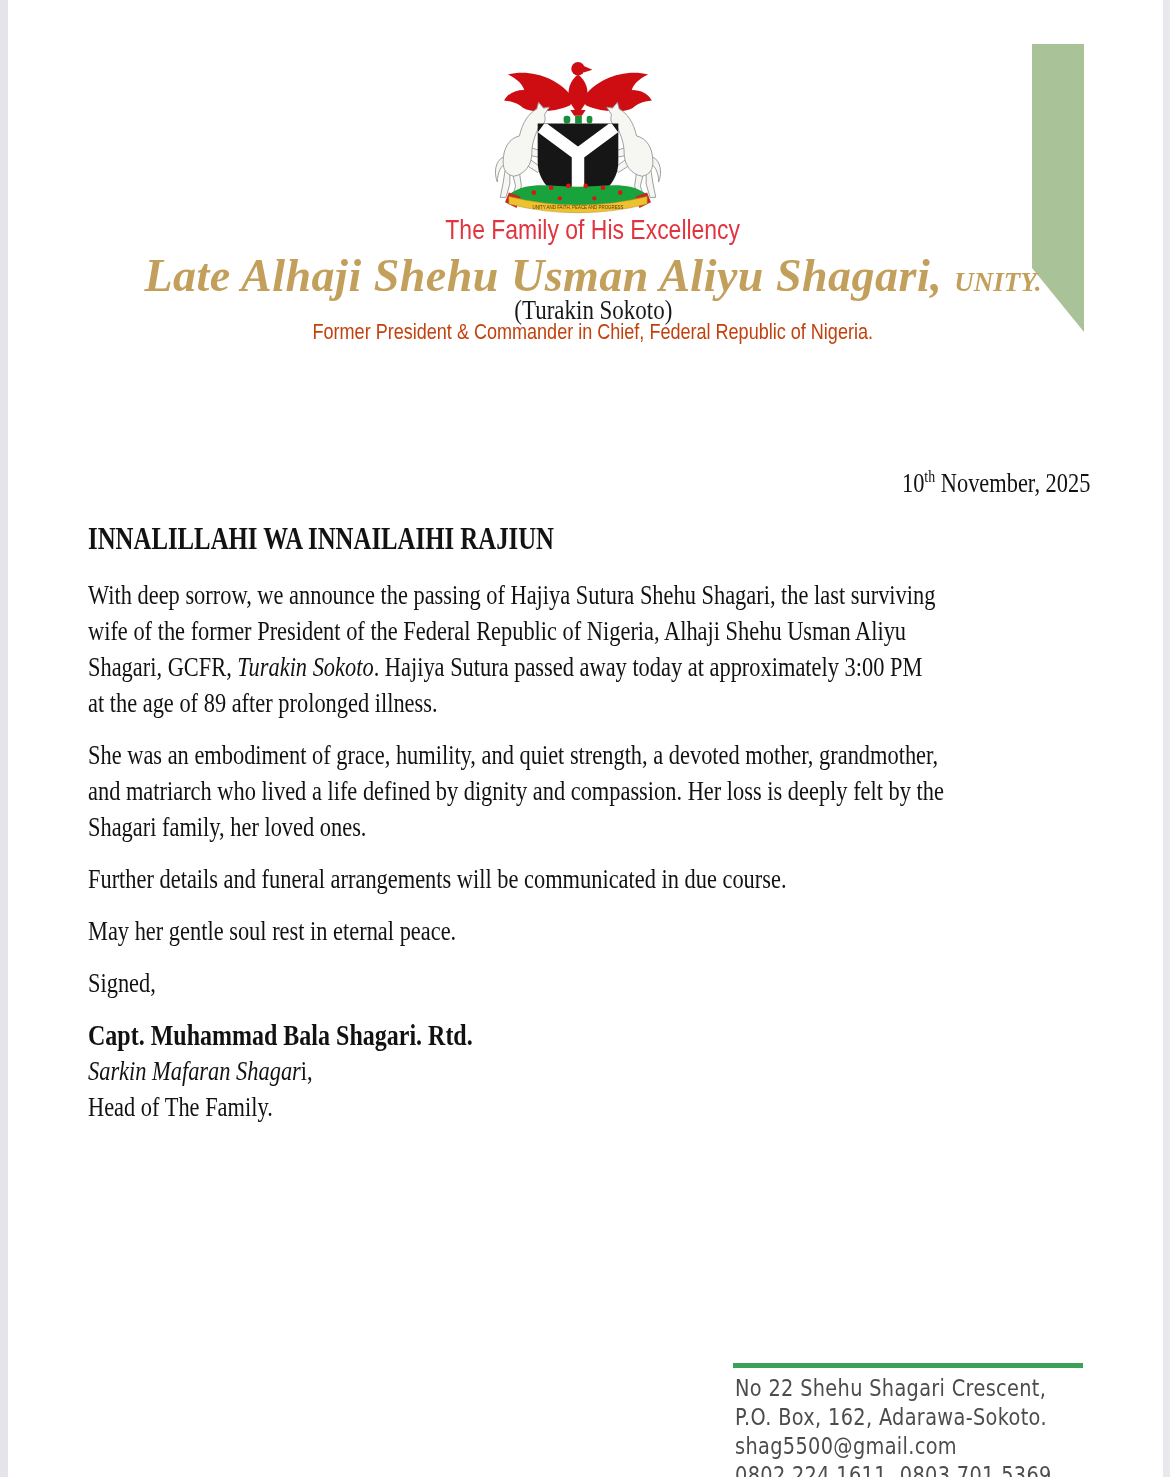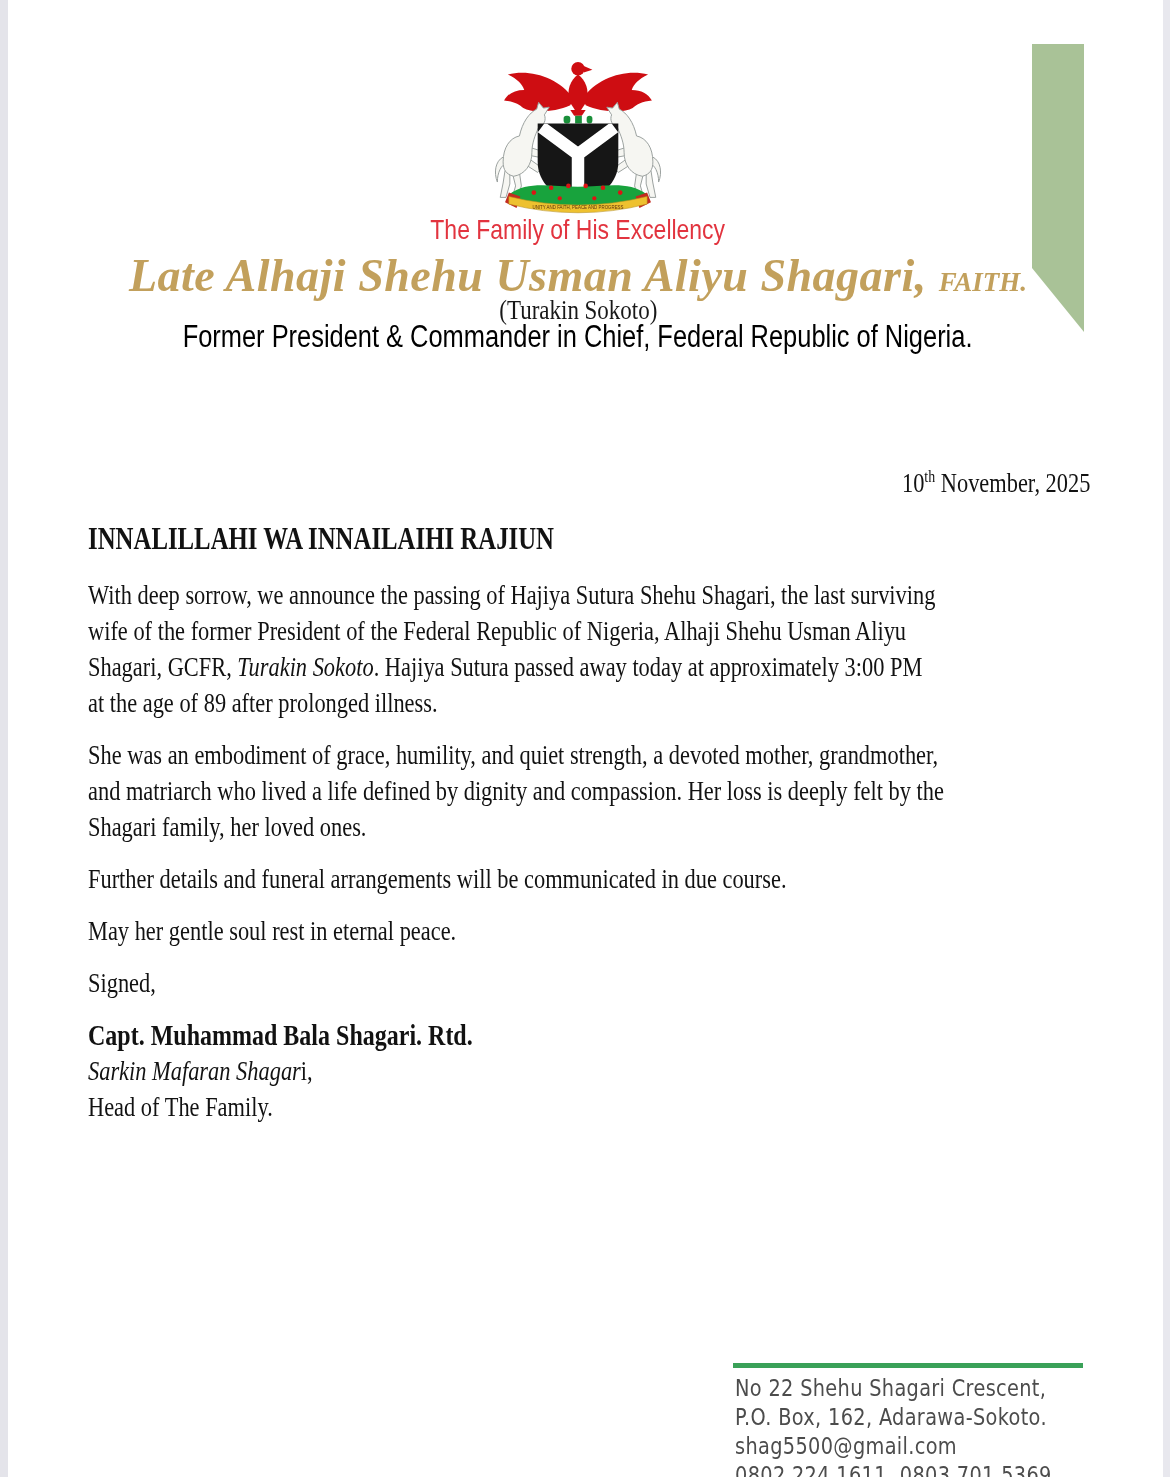--- a/index.html
+++ b/index.html
@@ -20,32 +20,32 @@
   
   .ribbon {
     position:absolute; left:1032px; top:44px; width:52px; height:288px;
     background:#a9c297;
     clip-path: polygon(0 0, 100% 0, 100% 100%, 0 77.8%);
   }
 
   
   .header { position:absolute; left:0; top:0; width:1156px; text-align:center; }
   .emblem { position:absolute; left:482px; top:54px; width:192px; height:162px; }
-  .hdr-line { position:absolute; left:0; width:100%; text-align:center; white-space:nowrap; }
+  .hdr-line { position:absolute; left:15px; width:100%; text-align:center; white-space:nowrap; }
   .hdr-red {
     top:214px; font-family:"Liberation Sans", sans-serif;
     font-size:28px; color:#e2343f; font-weight:500;
   }
   .hdr-title {
     top:249px; font-size:46px; font-weight:bold; font-style:italic; color:#c2a05c;
     font-family:"Liberation Serif", serif; letter-spacing:0.5px;
   }
   .hdr-title .honorific { font-size:27px; letter-spacing:0; }
   .hdr-sub1 { top:294px; font-family:Liberation Serif, serif; font-size:28px; color:#181818; }
-  .hdr-sub2 { top:319px; font-family:"Liberation Sans", sans-serif; font-size:31px; color:#000000; }
+  .hdr-sub2 { top:319px; font-family:"Liberation Sans", sans-serif; font-size:22px; color:#c2410c; }
   .squeeze { display:inline-block; transform:scaleX(0.82); transform-origin:center top; }
 
   
   .letter {
     position:absolute; left:88px; top:465px; width:1253px;
     transform:scaleX(0.8); transform-origin:0 0;
     font-size:28px; line-height:36px; color:#121212;
   }
   .ln { white-space:nowrap; }
   .date-line { text-align:right; }
@@ -131,21 +131,21 @@
     </g>
 
     <path d="M28,144 L40,148 L36,160 L24,154 Z" fill="#c32b20"></path>
     <path d="M172,144 L160,148 L164,160 L176,154 Z" fill="#c32b20"></path>
     <path d="M28,148 Q100,166 172,148 L172,156 Q100,174 28,156 Z" fill="#eec12f" stroke="#b8901c" stroke-width="0.6"></path>
     <text x="100" y="161.5" text-anchor="middle" font-size="4.6" fill="#5d3310" font-family="Liberation Sans, sans-serif">UNITY AND FAITH, PEACE AND PROGRESS</text>
   </svg>
 
   <div class="header">
     <div class="hdr-line hdr-red"><span class="squeeze">The Family of His Excellency</span></div>
-    <div class="hdr-line hdr-title"><span>Late Alhaji Shehu Usman Aliyu Shagari,</span> <span class="honorific">FAITH.</span></div>
+    <div class="hdr-line hdr-title"><span>Late Alhaji Shehu Usman Aliyu Shagari,</span> <span class="honorific">UNITY.</span></div>
     <div class="hdr-line hdr-sub1"><span class="squeeze">(Turakin Sokoto)</span></div>
     <div class="hdr-line hdr-sub2"><span class="squeeze">Former President &amp; Commander in Chief, Federal Republic of Nigeria.</span></div>
   </div>
 
   <div class="letter">
 
     <div class="ln date-line"><span>10</span><sup>th</sup><span> November, 2025</span></div>
 
     <div class="ln salutation">INNALILLAHI WA INNAILAIHI RAJIUN</div>
 

